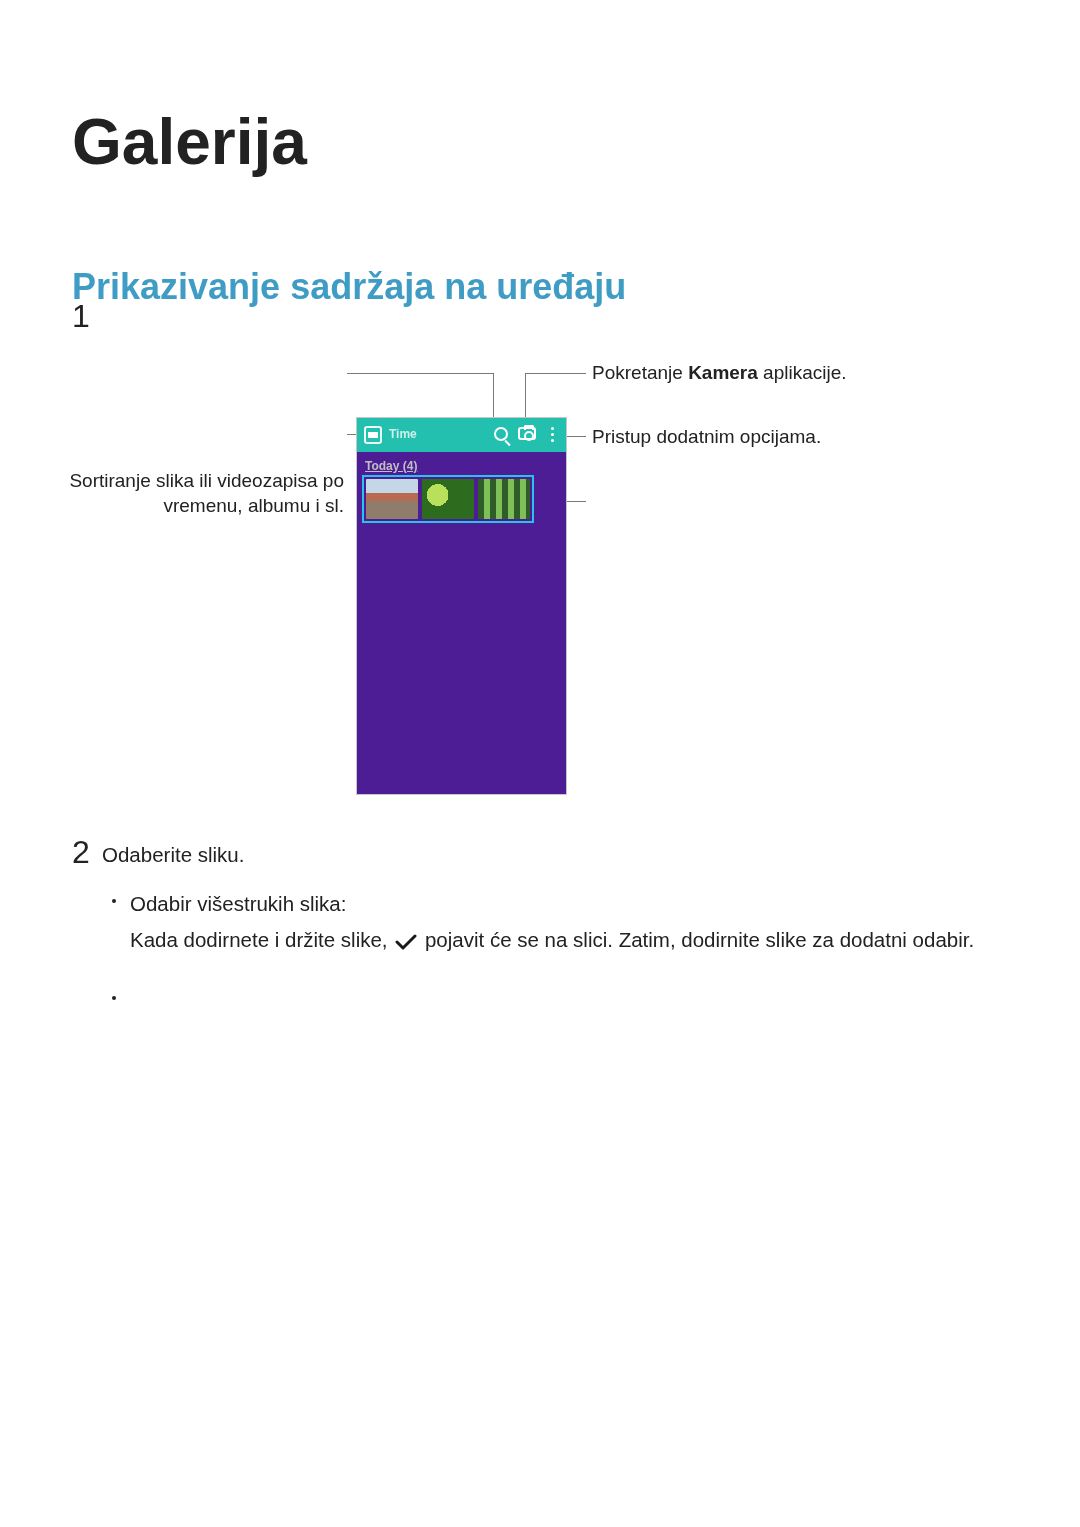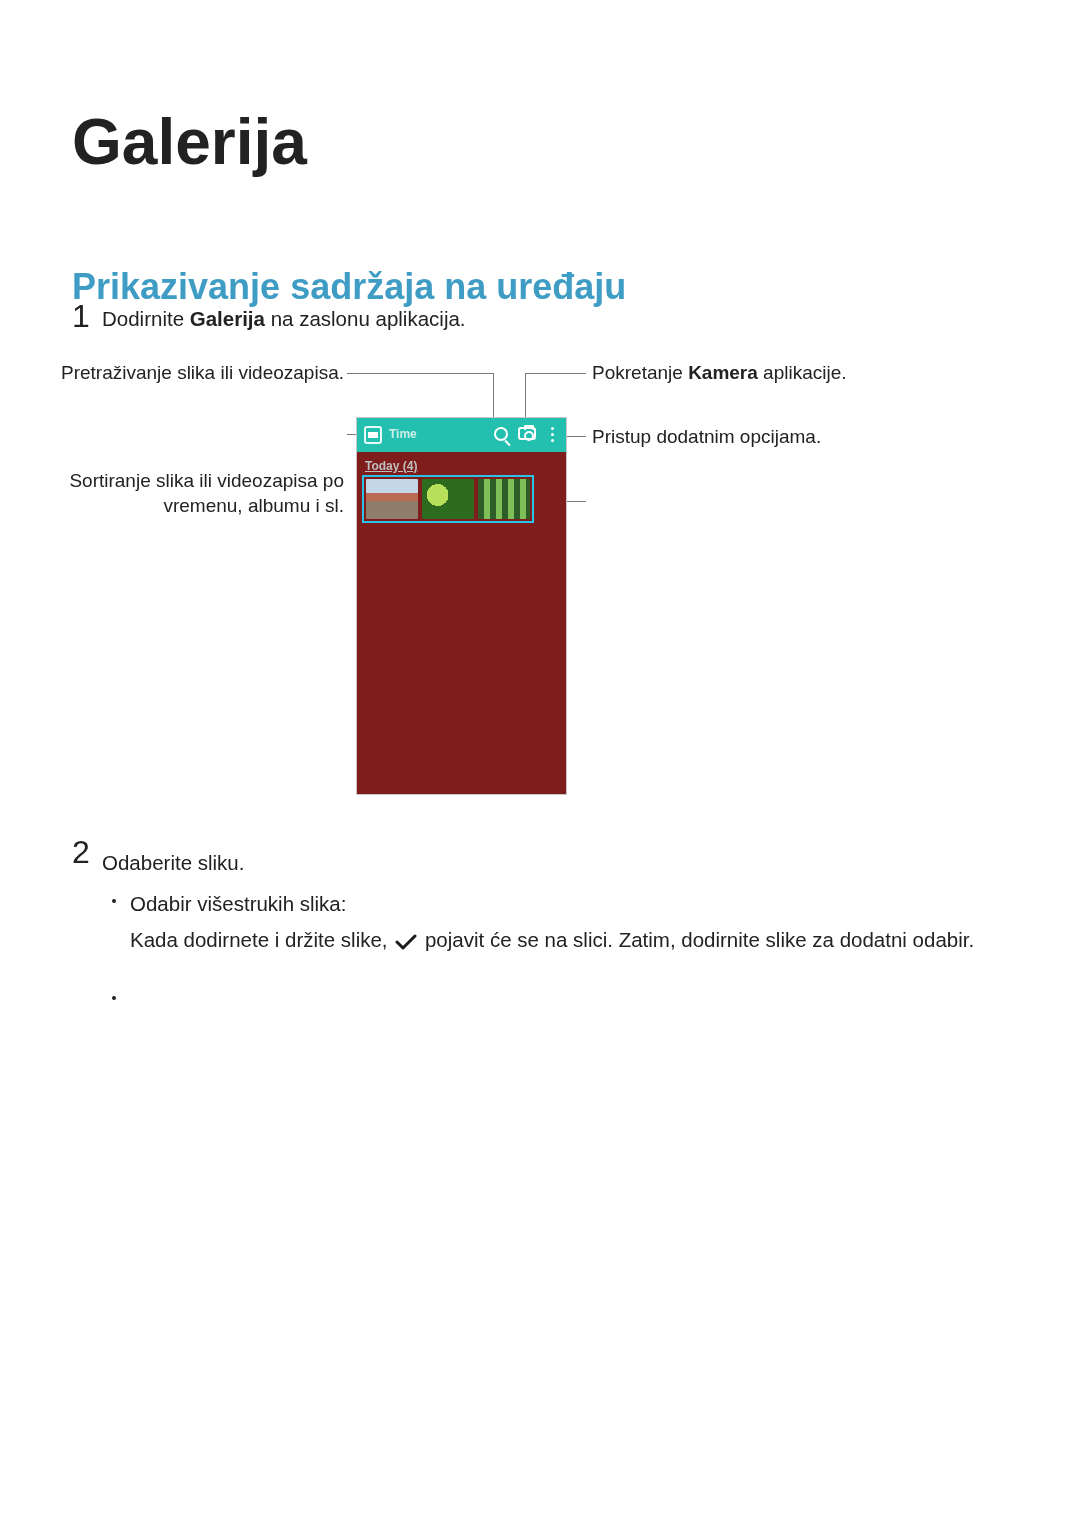--- a/index.html
+++ b/index.html
@@ -22,21 +22,21 @@
   .rbl { position: absolute; font-size: 19px; color: #222; line-height: 1.3; text-align: left; }
   #lbl-camera-right  { left: 592px; top: 361px; width: 380px; }
   #lbl-options-right { left: 592px; top: 425px; width: 380px; }
   #lbl-thumbs-right  { left: 592px; top: 490px; width: 380px; }
   .rbl b { font-weight: 700; }
 
   
   .line { position: absolute; background: #7a7977; }
 
   
-  .phone { position: absolute; left: 356px; top: 417px; width: 211px; height: 378px; border: 1px solid #c7c7c7; background: #7f1d1d; }
+  .phone { position: absolute; left: 356px; top: 417px; width: 211px; height: 378px; border: 1px solid #c7c7c7; background: #4c1d95; }
   .phone-header { position: relative; height: 34px; background: #23c0b0; }
 
   .hbtn { position: absolute; top: 8px; border: 2px solid rgba(255,255,255,0.9); border-radius: 3px; }
   .h-hamburger { left: 7px; width: 18px; height: 18px; background: linear-gradient(#fff,#fff) center/10px 2px no-repeat,
                  linear-gradient(#fff,#fff) center top 4px/10px 2px no-repeat,
                  linear-gradient(#fff,#fff) center bottom 4px/10px 2px no-repeat; }
   .h-time { position: absolute; left: 32px; top: 9px; color: #cfeeea; font-size: 12px; font-weight: 600; }
 
   .h-search { position: absolute; right: 58px; top: 9px; width: 14px; height: 14px; border: 2px solid #fff; border-radius: 50%; }
   .h-search::after { content: ""; position: absolute; right: -5px; bottom: -5px; width: 7px; height: 2px; background: #fff; transform: rotate(45deg); }
@@ -52,21 +52,21 @@
   .phone-sub { position: absolute; left: 8px; top: 41px; font-size: 12px; color: #bfbfbf; font-weight: 600; filter: blur(0.5px); text-decoration: underline; }
 
   .thumbs { position: absolute; left: 5px; top: 57px; border: 2px solid #29c2e8; padding: 2px; display: flex; gap: 4px; }
   .thumb { width: 52px; height: 40px; background: #9ab35a; border-radius: 1px; }
   .t1 { background: linear-gradient(180deg, #c3d7e6 0 35%, #b96a52 35% 55%, #8e7d6a 55% 100%); }
   .t2 { background: radial-gradient(circle at 30% 40%, #b8e05a 0 25%, #2d6b1f 25% 100%); }
   .t3 { background: repeating-linear-gradient(90deg, #2e5d28 0 6px, #7fbf57 6px 12px); }
 
   
   .num2 { position: absolute; left: 72px; top: 834px; font-size: 32px; font-weight: 400; }
-  .step2 { position: absolute; left: 102px; top: 843px; font-size: 20.5px; margin-top: 8px; }
+  .step2 { position: absolute; left: 102px; top: 843px; font-size: 20.5px; }
 
   .bullet1 { position: absolute; left: 130px; top: 888px; right: 90px; font-size: 20.5px; line-height: 1.55; }
   .bullet2 { position: absolute; left: 130px; top: 985px; right: 90px; font-size: 20.5px; line-height: 1.55; }
   .dot { position: absolute; width: 4px; height: 4px; background: #222; border-radius: 50%; }
   #dot1 { left: 112px; top: 899px; }
   #dot2 { left: 112px; top: 996px; }
   .bullet-body { display: block; margin-top: 4px; }
   .bullet-body b { font-weight: 700; }
 
   .check-icon { display: inline-block; vertical-align: -3px; margin: 0 2px; }
@@ -75,25 +75,21 @@
 </style>
 </head>
 <body>
 
 <div class="page">
 
   <div class="h1">Galerija</div>
   <div class="h2">Prikazivanje sadržaja na uređaju</div>
 
   <div class="num1">1</div>
-  <div class="step1">
-    <span>Dodirnite </span><b>Galerija</b><span> na zaslonu aplikacija.</span>
-  </div>
 
-  <div id="lbl-search-left" class="lbl">Pretraživanje slika ili videozapisa.</div>
   <div id="lbl-sort-left" class="lbl">Sortiranje slika ili videozapisa po vremenu, albumu i sl.</div>
 
   <div id="lbl-camera-right" class="rbl">
     <span>Pokretanje </span><b>Kamera</b><span> aplikacije.</span>
   </div>
   <div id="lbl-options-right" class="rbl">Pristup dodatnim opcijama.</div>
 
   <div class="line" style="left:347px; top:373px; width:147px; height:1px;"></div>
   <div class="line" style="left:493px; top:373px; width:1px; height:55px;"></div>
 

